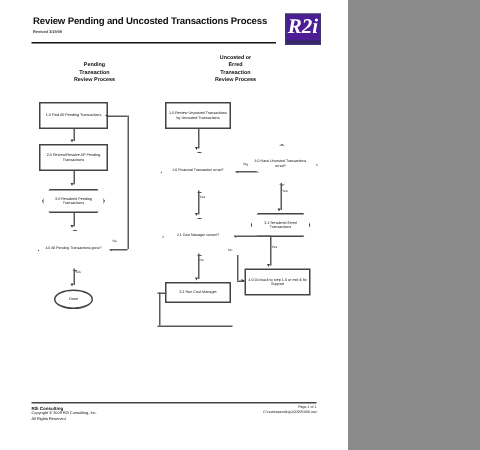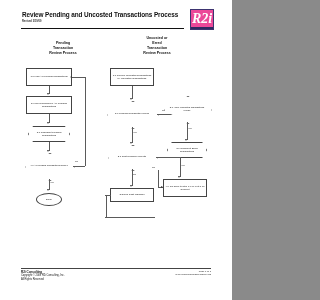--- a/index.html
+++ b/index.html
@@ -50,21 +50,21 @@
     width: 163px;
     height: 1.1px;
     background: #111;
   }
   #logo {
     position: absolute;
     left: 190px;
     top: 9px;
     width: 22px;
     height: 19px;
-    background: #ec4899;
+    background: #4c1d95;
     border: 0.5px solid #3d3470;
     overflow: hidden;
   }
   #logo .glyph {
     position: absolute;
     left: 0; top: -1px;
     width: 22px;
     text-align: center;
     font-family: "Liberation Serif", serif;
     font-size: 14px;

